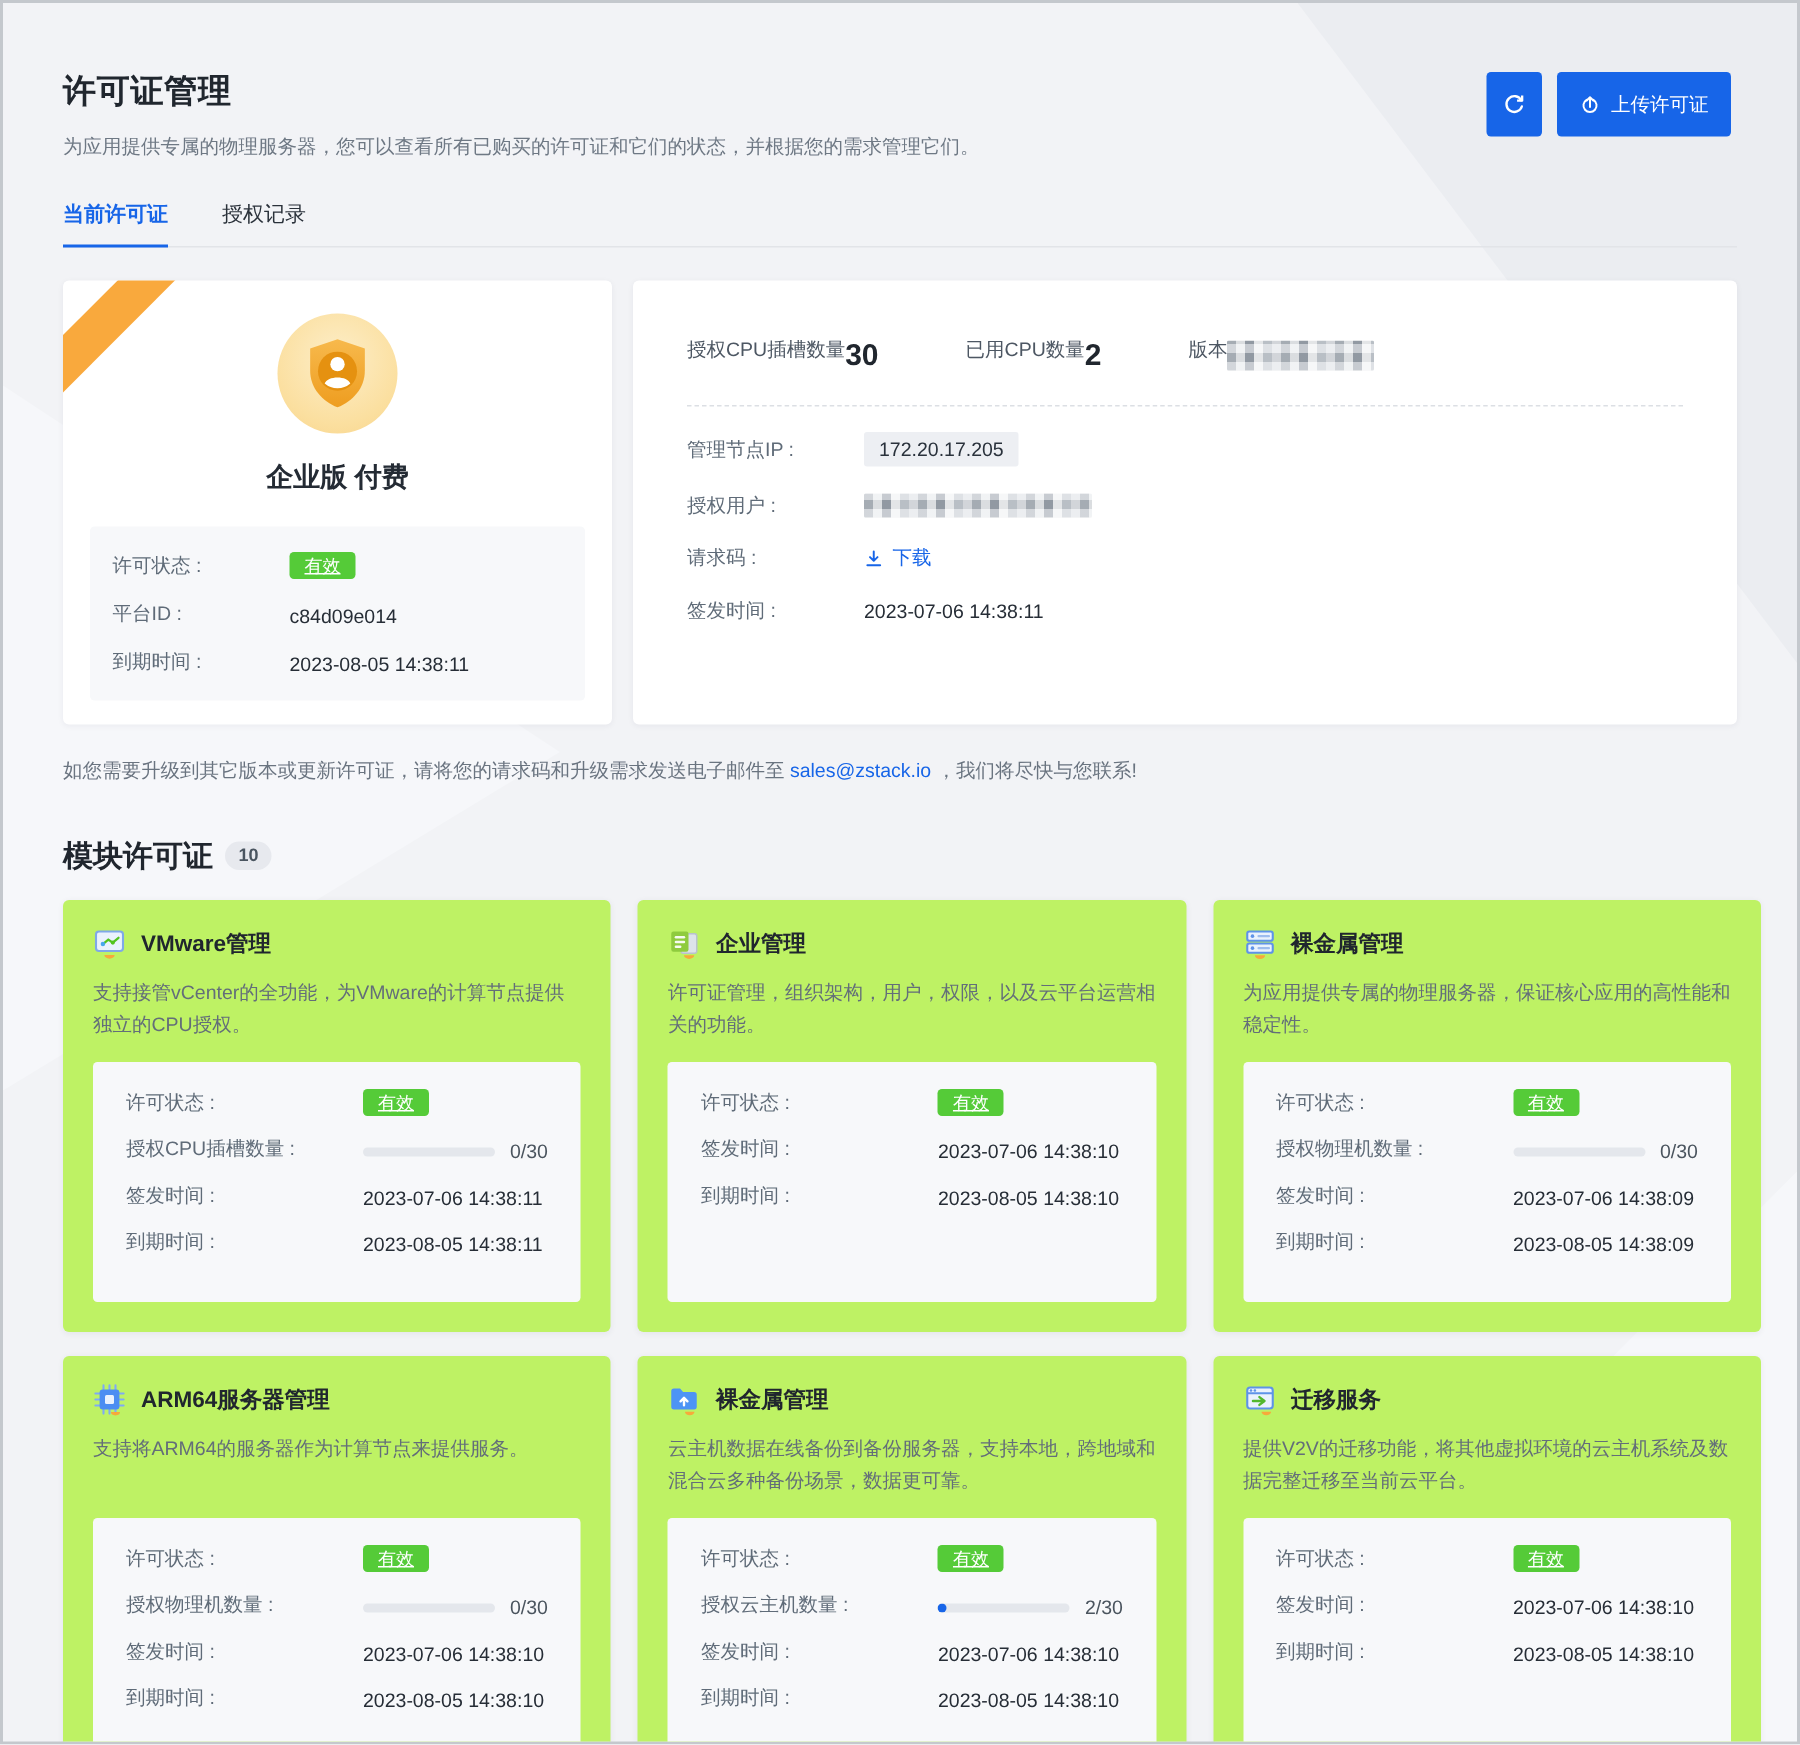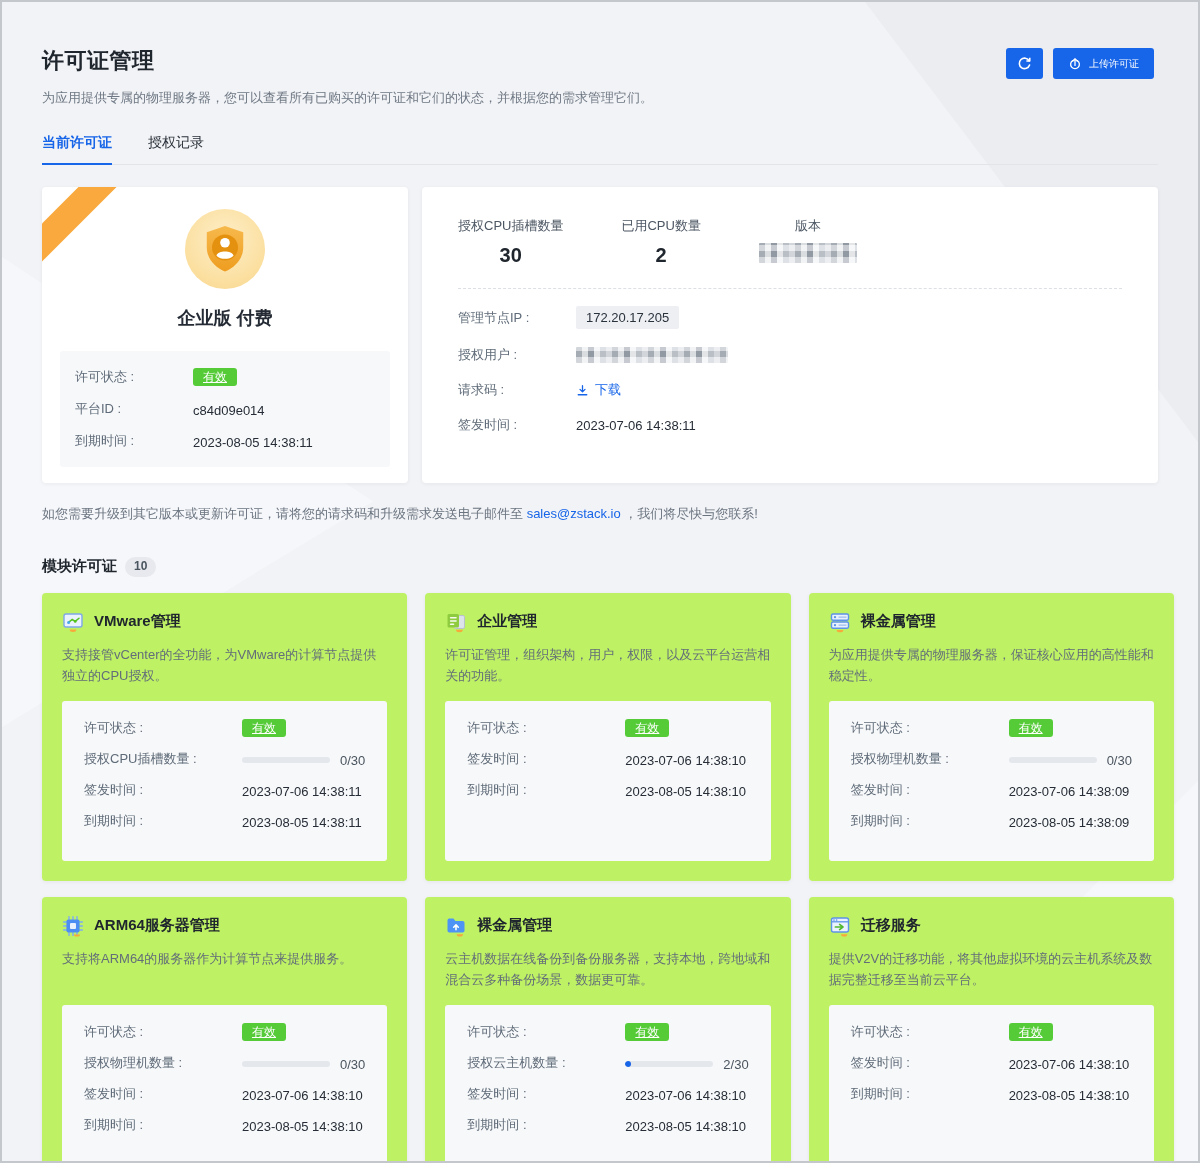--- a/index.html
+++ b/index.html
@@ -28,22 +28,22 @@
     background: #f6f7fa;
     clip-path: polygon(100% 0, 100% 100%, 10% 100%);
   }
   .content { position: relative; z-index: 1; padding: 0 40px; }
 
   
   .page-title { padding-top: 44px; font-size: 22px; font-weight: 700; color: #20262e; letter-spacing: .5px; }
   .page-subtitle { margin-top: 13px; font-size: 13px; color: #6e7884; }
   .toolbar { position: absolute; top: 46px; right: 44px; display: flex; gap: 10px; z-index: 2; }
   .btn { display: inline-flex; align-items: center; justify-content: center; gap: 7px;
-         height: 31px; background: #1765e8; color: #fff; border: none; border-radius: 3px;
-         font-size: 10px; cursor: pointer; font-family: inherit; }
+         height: 43px; background: #1765e8; color: #fff; border: none; border-radius: 3px;
+         font-size: 13px; cursor: pointer; font-family: inherit; }
   .btn-icon { width: 37px; }
   .btn-upload { padding: 0 15px; }
 
   
   .tabs { margin-top: 27px; border-bottom: 1px solid #e2e4e8; display: flex; gap: 36px; }
   .tab { font-size: 14px; padding-bottom: 12px; color: #2a313a; cursor: pointer; position: relative; }
   .tab.active { color: #1765e8; font-weight: 700; }
   .tab.active::after { content:""; position:absolute; left:0; right:0; bottom:-1px; height:2px; background:#1765e8; }
 
   
@@ -58,21 +58,21 @@
   .edition { margin-top: 17px; text-align: center; font-size: 18px; font-weight: 700; color: #242b34; }
   .kv-box { margin: 21px 18px 0; background: #f7f8fa; border-radius: 3px; padding: 17px 15px; }
   .krow { display: flex; align-items: flex-end; margin-bottom: 14px; font-size: 13px; }
   .krow:last-child { margin-bottom: 0; }
   .klabel { flex: 0 0 118px; color: #5f6b78; }
   .kvalue { color: #262d36; }
   .badge-valid { background: #55cb38; color: #fff; font-size: 12px; padding: 3px 10px; border-radius: 3px; line-height: 1; text-decoration: underline; }
 
   .detail-card { flex: 1; min-height: 288px; padding: 30px 36px 0; }
   .stats { display: flex; gap: 58px; }
-  .stat { display: flex; flex-direction: column; align-items: center; }
+  .stat { display: flex; flex-direction: row; align-items: center; }
   .stat-label { font-size: 13px; color: #4d5763; }
   .stat-value { margin-top: 9px; font-size: 20px; font-weight: 700; color: #20262e; }
   .dashed { border: none; border-top: 1px dashed #dcdfe4; margin: 21px 0 6px; }
   .drow { display: flex; align-items: center; margin-top: 17px; font-size: 13px; }
   .dlabel { flex: 0 0 118px; color: #5f6b78; }
   .tag { background: #edeff3; border-radius: 2px; padding: 4px 10px; color: #2a323c; }
   .link { color: #1765e8; text-decoration: none; display: inline-flex; align-items: center; gap: 6px; cursor: pointer; }
 
   .mosaic { display: inline-block; border-radius: 1px;
     background-image:
@@ -80,21 +80,21 @@
       repeating-linear-gradient(90deg, #aeb5bd 0 6px, #e6e9ec 6px 12px, #99a1ab 12px 18px, #eff1f3 18px 24px, #c3c9d0 24px 30px, #dde0e5 30px 36px);
   }
   .mosaic-version { width: 98px; height: 20px; margin-top: 8px; }
   .mosaic-user { width: 152px; height: 16px; }
 
   
   .notice { margin-top: 22px; font-size: 13px; color: #6a7480; }
 
   
   .modules-head { margin-top: 34px; display: flex; align-items: center; gap: 8px; }
-  .modules-title { font-size: 15px; font-weight: 700; color: #20262e; }
+  .modules-title { font-size: 20px; font-weight: 700; color: #20262e; }
   .count-pill { background: #e7e9ee; color: #4a5560; font-size: 12px; font-weight: 700;
                 padding: 2px 9px; border-radius: 10px; line-height: 1.3; }
   .grid { margin-top: 16px; display: grid; grid-template-columns: repeat(3, 1fr); gap: 16px 18px; }
   .mcard { background: #bef264; border-radius: 4px; box-shadow: 0 1px 4px rgba(30,40,60,.06);
            padding: 18px 20px 20px; display: flex; flex-direction: column; min-height: 272px; }
   .mhead { display: flex; align-items: center; gap: 10px; }
   .micon { width: 22px; height: 22px; display: inline-flex; }
   .mtitle { font-size: 15px; font-weight: 700; color: #20262e; }
   .mdesc { margin-top: 11px; font-size: 13px; color: #636e79; line-height: 1.65; min-height: 44px; }
   .mbox { margin-top: 13px; background: #f7f8fa; border-radius: 3px; padding: 18px 22px; flex: 1; }

